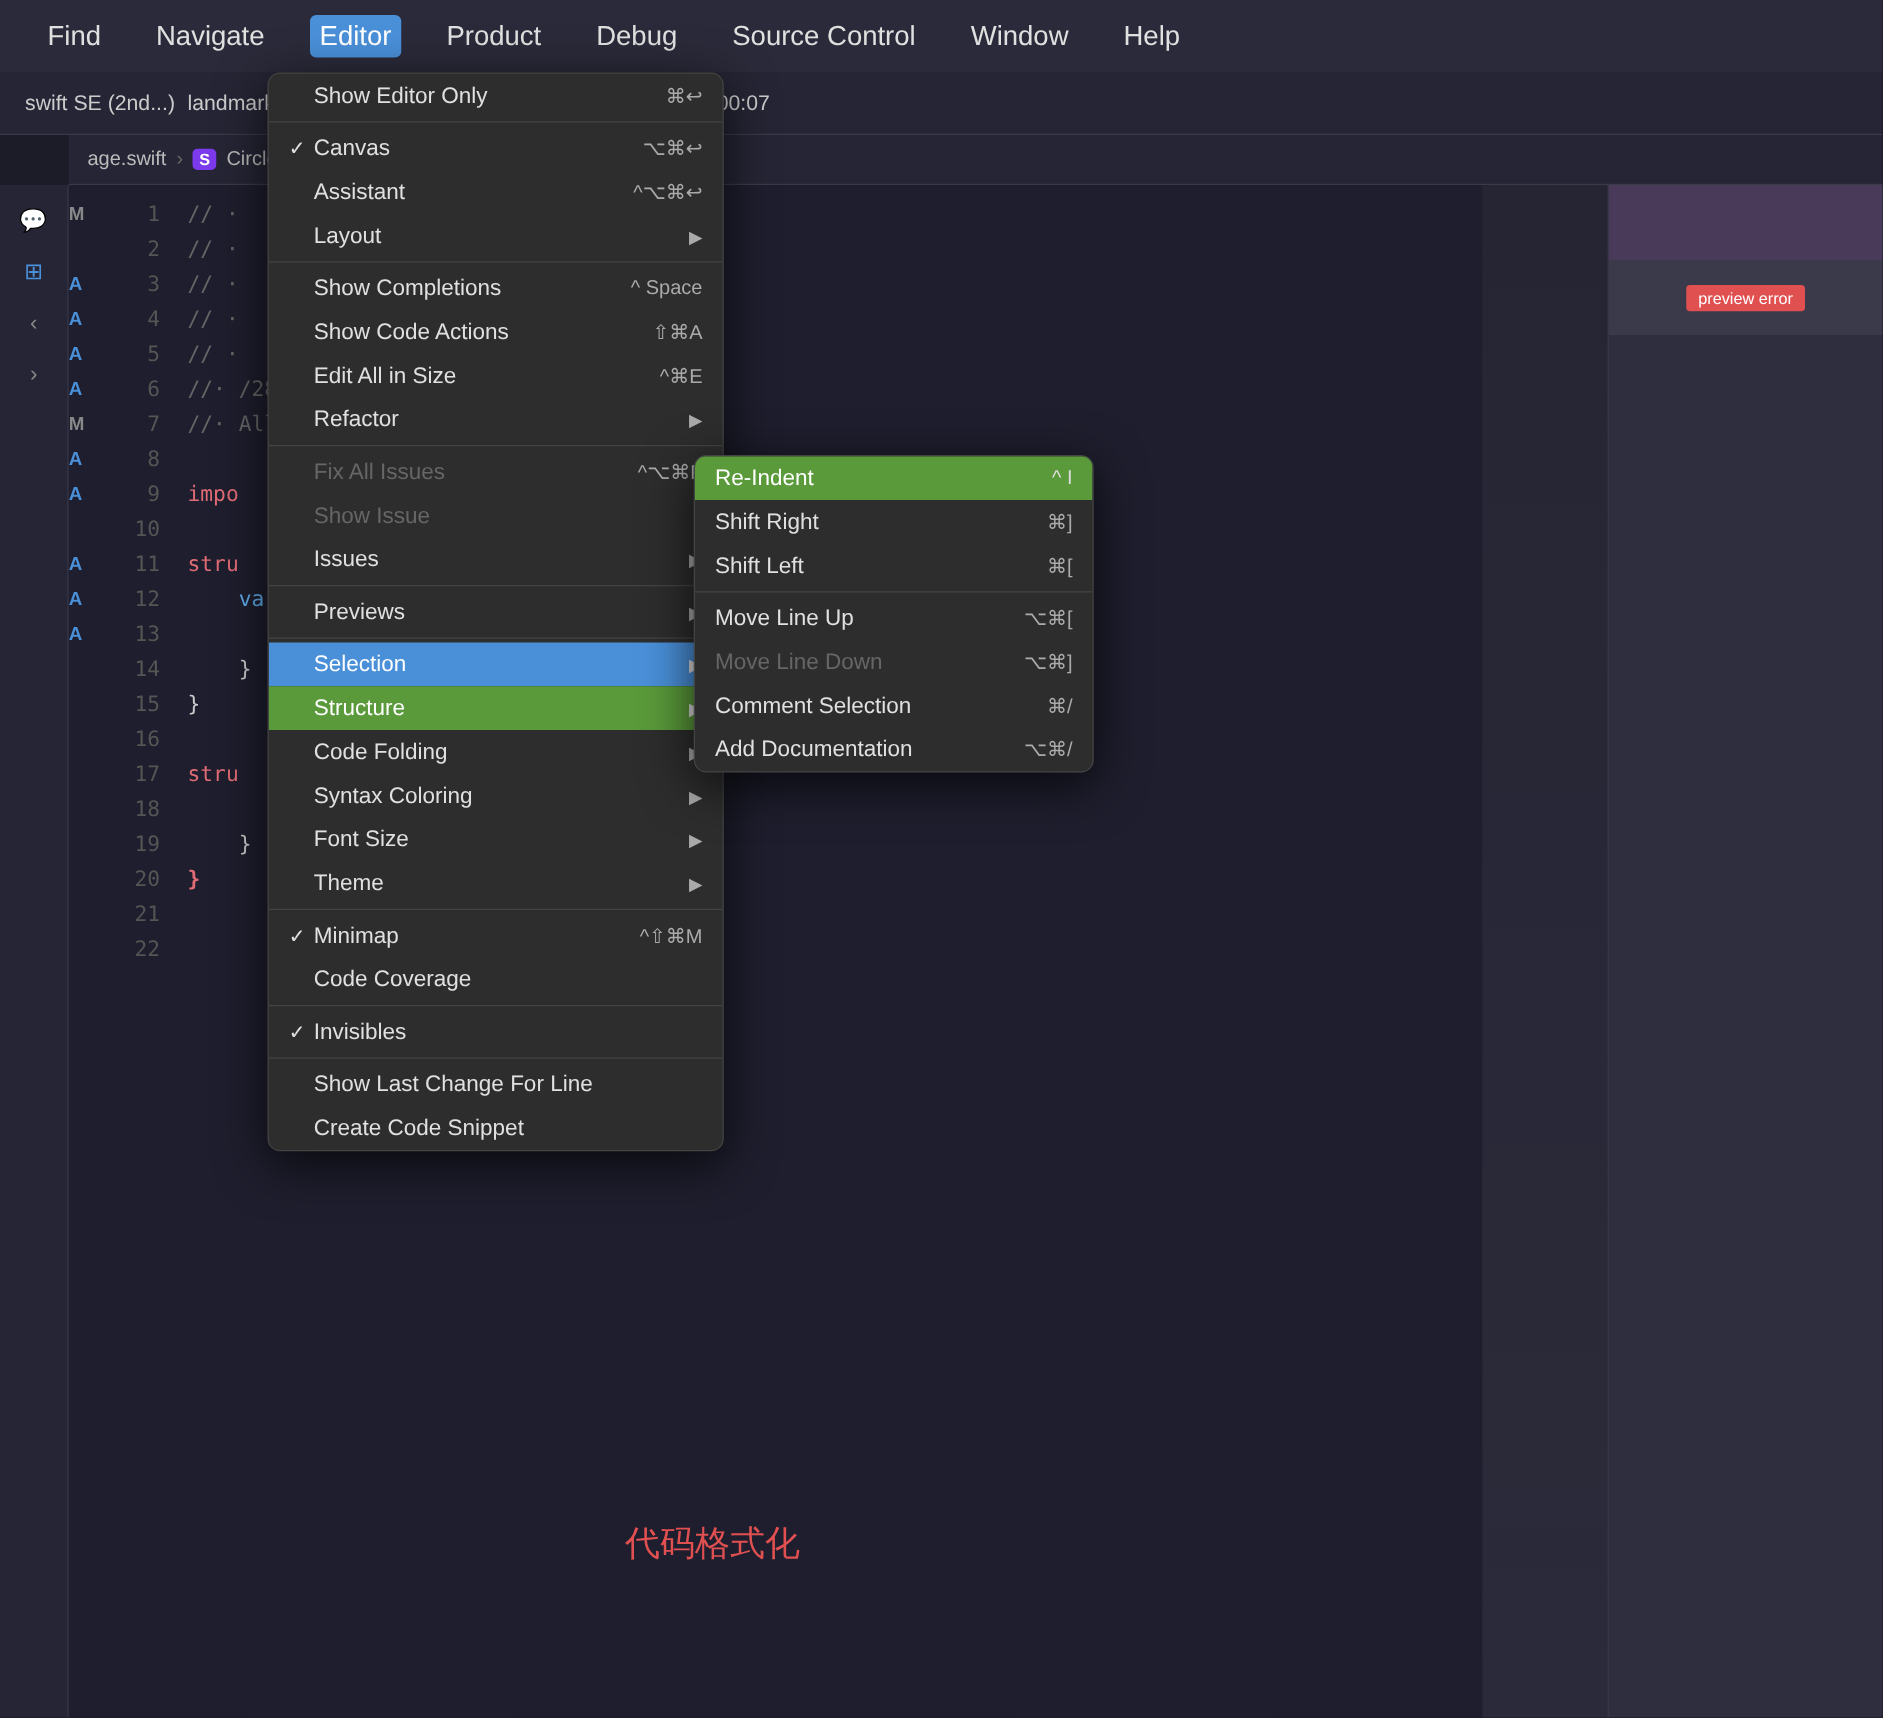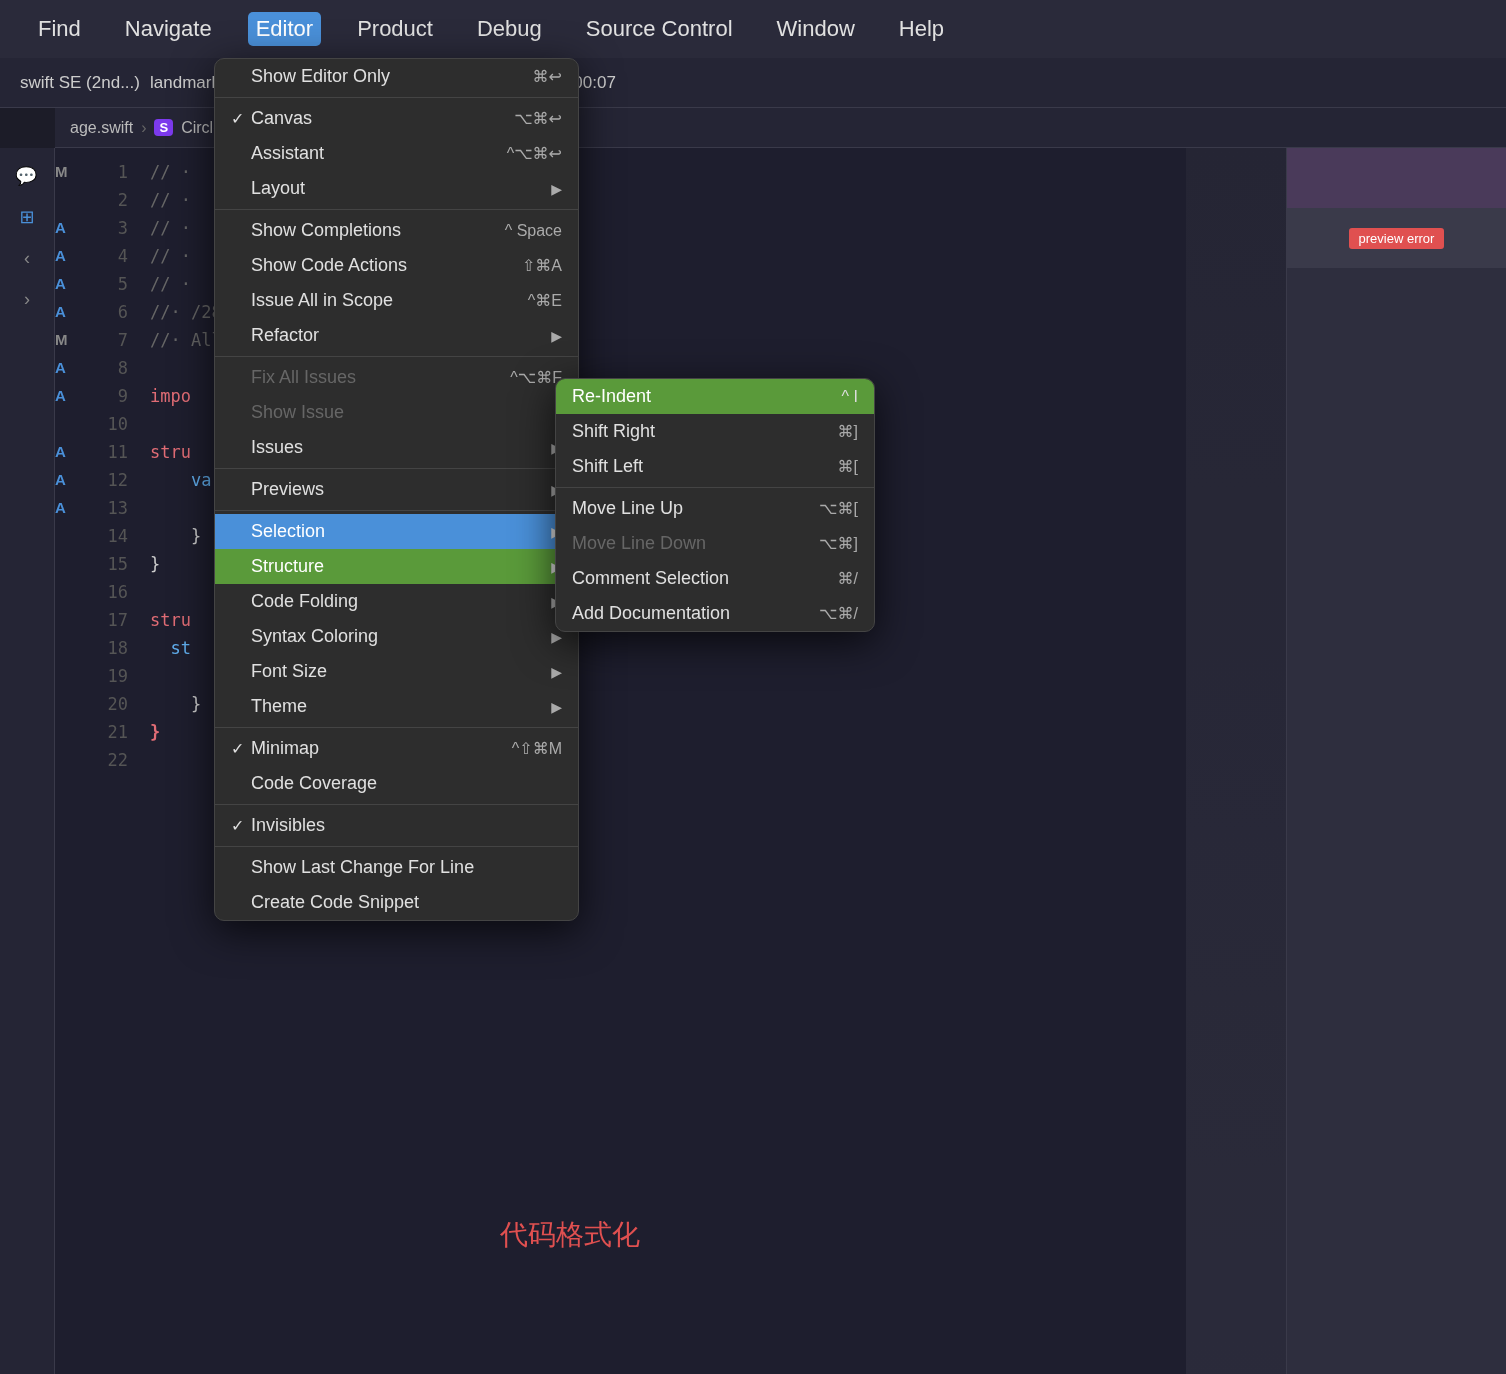--- a/index.html
+++ b/index.html
@@ -214,21 +214,21 @@
     
     .sub-dropdown {
       width: 320px;
       background: #2d2d2d;
       border-radius: 10px;
       box-shadow: 0 10px 40px rgba(0,0,0,0.7);
       overflow: hidden;
       border: 1px solid #444;
       position: absolute;
       left: 365px;
-      top: 320px;
+      top: 306px;
     }
 
     .sub-item {
       display: flex;
       align-items: center;
       justify-content: space-between;
       padding: 7px 16px;
       color: #e0e0e0;
       font-size: 18px;
       cursor: pointer;
@@ -398,21 +398,20 @@
     <div style="height:28px;"></div>
     <div style="height:28px;"><span style="color:#e06c75;">impo</span></div>
     <div style="height:28px;"></div>
     <div style="height:28px;"><span style="color:#e06c75;">stru</span></div>
     <div style="height:28px;">&nbsp;&nbsp;&nbsp;&nbsp;<span style="color:#61afef;">va</span></div>
     <div style="height:28px;"></div>
     <div style="height:28px;">&nbsp;&nbsp;&nbsp;&nbsp;}</div>
     <div style="height:28px;">}</div>
     <div style="height:28px;"></div>
     <div style="height:28px;"><span style="color:#e06c75;">stru</span></div>
-    <div style="height:28px;">&nbsp;&nbsp;<span style="color:#61afef;">st</span></div>
     <div style="height:28px;"></div>
     <div style="height:28px;">&nbsp;&nbsp;&nbsp;&nbsp;}</div>
     <div style="height:28px; font-weight:600; color:#e06c75;">}</div>
     <div style="height:28px;"></div>
   </div>
 
   <div class="minimap">
     <div style="height:100%; background: linear-gradient(to bottom, #2a2a3a, #333345); opacity:0.8;"></div>
   </div>
 
@@ -467,21 +466,21 @@
     </div>
 
     <div class="menu-item">
       <span class="menu-checkmark"></span>
       <span class="menu-item-label">Show Code Actions</span>
       <span class="menu-item-shortcut">⇧⌘A</span>
     </div>
 
     <div class="menu-item">
       <span class="menu-checkmark"></span>
-      <span class="menu-item-label">Issue All in Scope</span>
+      <span class="menu-item-label">Edit All in Size</span>
       <span class="menu-item-shortcut">^⌘E</span>
     </div>
 
     <div class="menu-item">
       <span class="menu-checkmark"></span>
       <span class="menu-item-label">Refactor</span>
       <span class="menu-arrow">▶</span>
     </div>
 
     <div class="menu-separator"></div>

